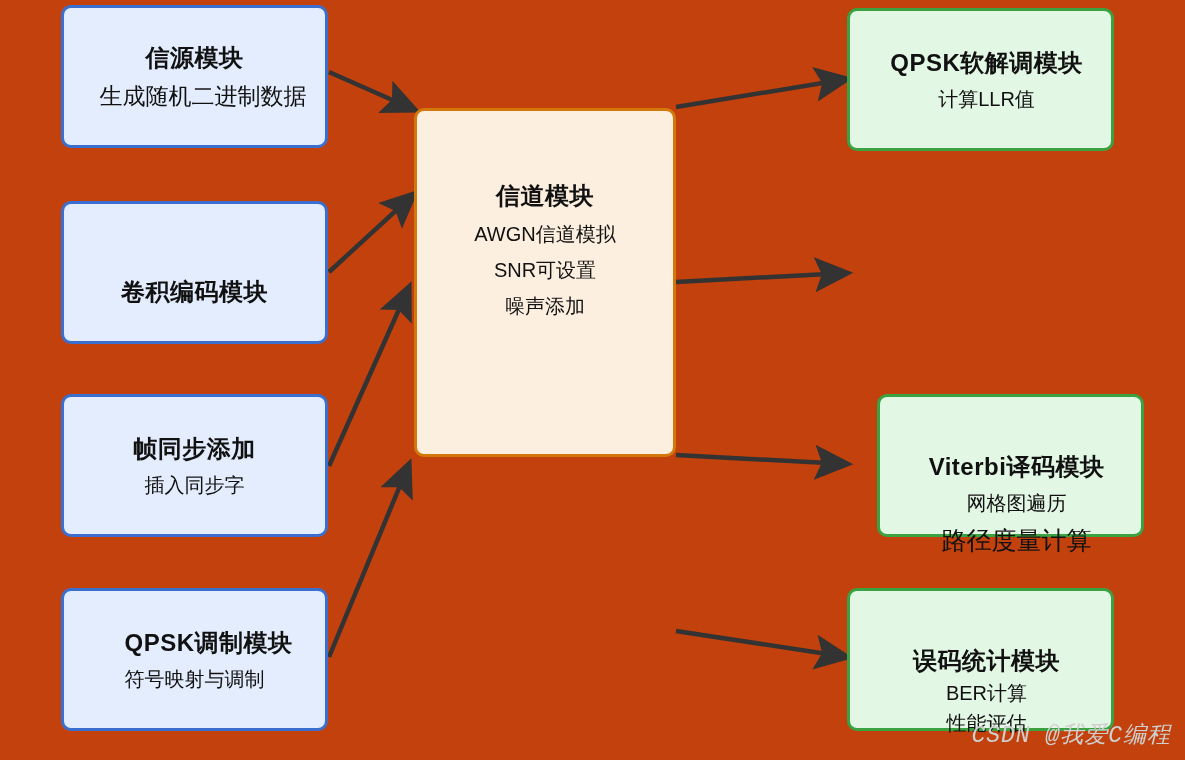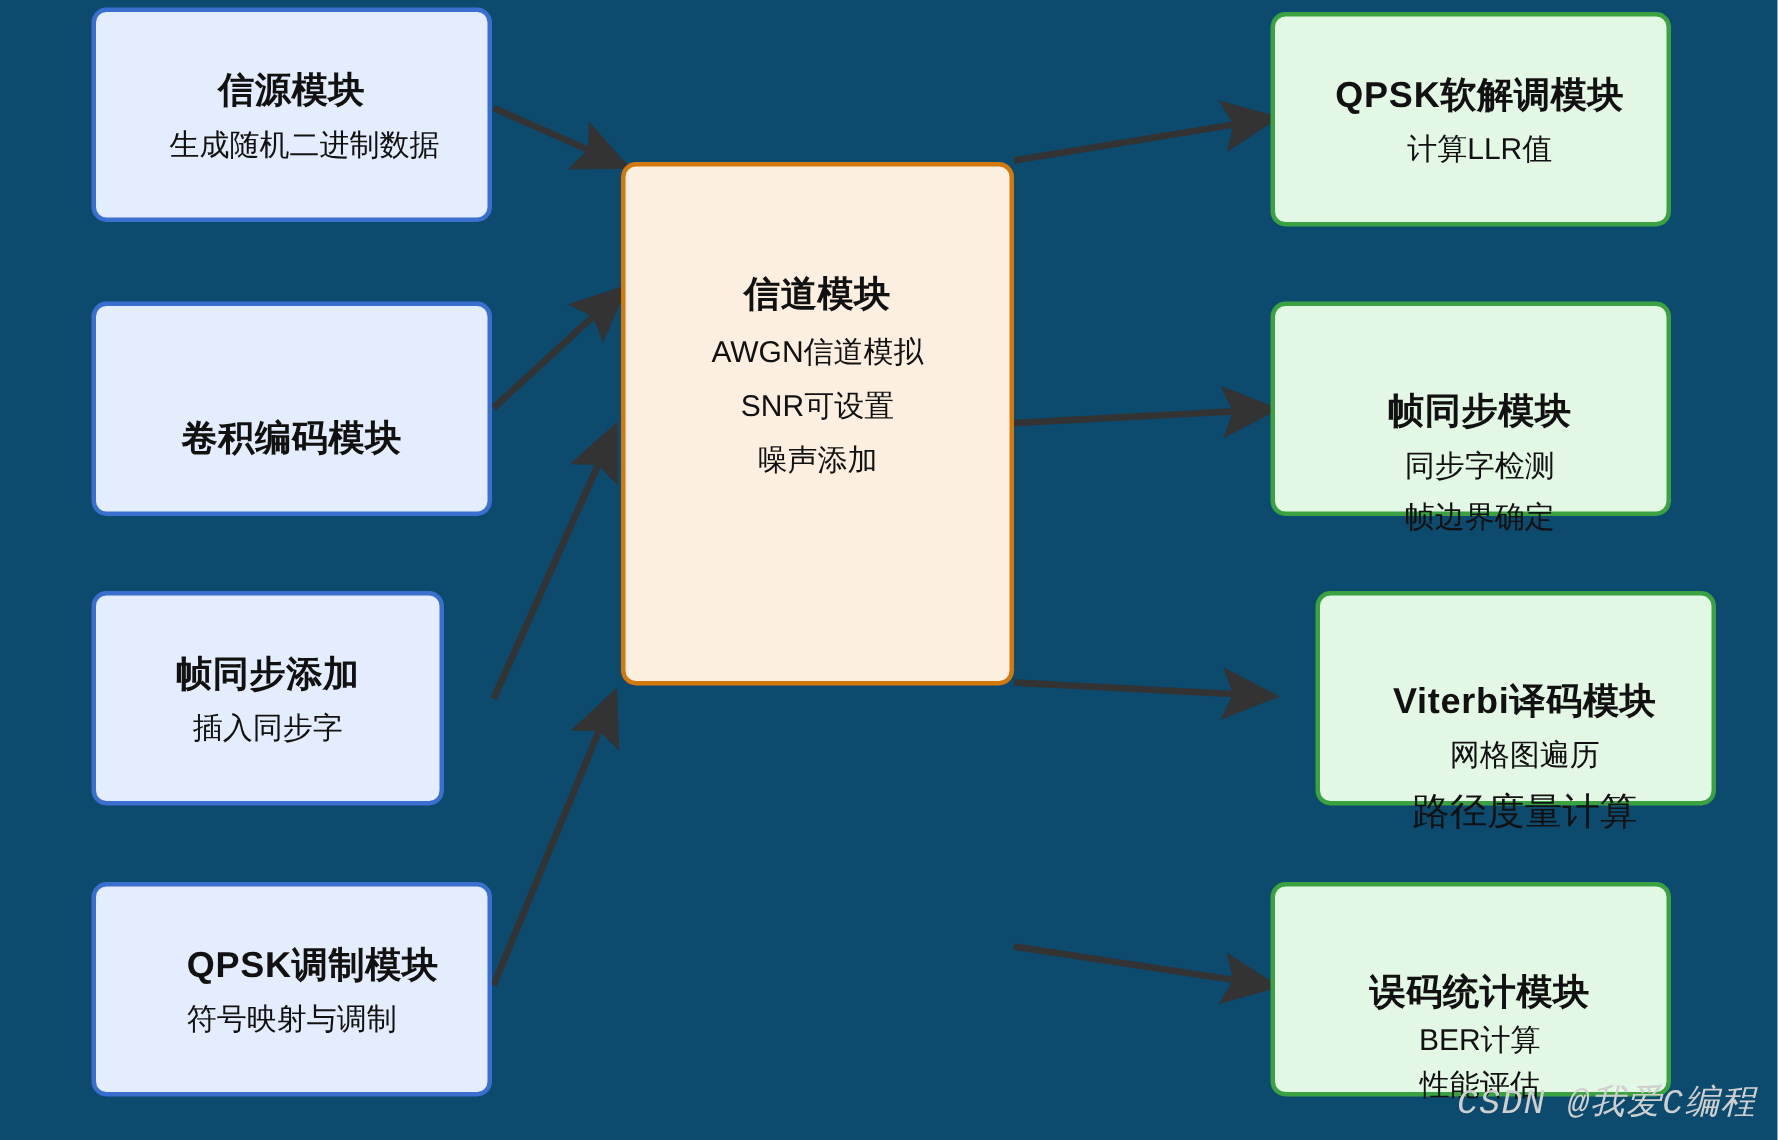--- a/index.html
+++ b/index.html
@@ -4,21 +4,21 @@
 <style>
   html, body {
     margin: 0;
     padding: 0;
     background: #f4f4f4;
   }
   #canvas {
     position: relative;
     width: 1185px;
     height: 760px;
-    background: #0c4a6e;
+    background: #c2410c;
     overflow: hidden;
     font-family: "Liberation Sans", "DejaVu Sans", sans-serif;
   }
   .node {
     position: absolute;
     box-sizing: border-box;
     border-radius: 10px;
     display: flex;
     flex-direction: column;
     align-items: center;
@@ -89,28 +89,28 @@
     <line x1="329" y1="657" x2="409" y2="464" stroke="#333333" stroke-width="4.5" marker-end="url(#ah)"></line>
 
     <line x1="676" y1="107" x2="847" y2="79" stroke="#333333" stroke-width="4.5" marker-end="url(#ah)"></line>
     <line x1="676" y1="282" x2="847" y2="273" stroke="#333333" stroke-width="4.5" marker-end="url(#ah)"></line>
     <line x1="676" y1="455" x2="847" y2="464" stroke="#333333" stroke-width="4.5" marker-end="url(#ah)"></line>
     <line x1="676" y1="631" x2="847" y2="657" stroke="#333333" stroke-width="4.5" marker-end="url(#ah)"></line>
   </svg>
 
   <div class="node blue" style="left:61px; top:5px; width:267px; height:143px; justify-content:center; gap:7px;">
     <div class="title" style="font-size:24px;">信源模块</div>
-    <div class="sub" style="font-size:20px;margin-left:17px;">生成随机二进制数据</div>
+    <div class="sub" style="font-size:23px;margin-left:17px;">生成随机二进制数据</div>
   </div>
 
   <div class="node blue" style="left:61px; top:201px; width:267px; height:143px; justify-content:center;">
     <div class="title" style="font-size:24px;margin-top:38px;">卷积编码模块</div>
   </div>
 
-  <div class="node blue" style="left:61px; top:394px; width:235px; height:143px; justify-content:center; gap:7px;">
+  <div class="node blue" style="left:61px; top:394px; width:267px; height:143px; justify-content:center; gap:7px;">
     <div class="title" style="font-size:24px;">帧同步添加</div>
     <div class="sub" style="font-size:20px;">插入同步字</div>
   </div>
 
   <div class="node blue" style="left:61px; top:588px; width:267px; height:143px; justify-content:center; gap:7px;">
     <div class="title" style="font-size:24px;margin-left:28px;">QPSK调制模块</div>
     <div class="sub" style="font-size:20px;">符号映射与调制</div>
   </div>
 
   <div class="node orange" style="left:414px; top:108px; width:262px; height:349px; justify-content:flex-start; padding-top:53px; gap:9px;">
@@ -118,25 +118,20 @@
     <div class="sub" style="font-size:20px;">AWGN信道模拟</div>
     <div class="sub" style="font-size:20px;">SNR可设置</div>
     <div class="sub" style="font-size:20px;">噪声添加</div>
   </div>
 
   <div class="node green" style="left:847px; top:8px; width:267px; height:143px; justify-content:center; gap:7px;">
     <div class="title" style="font-size:24px;">QPSK软解调模块</div>
     <div class="sub" style="font-size:20px;">计算LLR值</div>
   </div>
 
-  <div class="node green" style="left:847px; top:201px; width:267px; height:143px; justify-content:flex-start; padding-top:54px; gap:7px;">
-    <div class="title" style="font-size:24px;">帧同步模块</div>
-    <div class="sub" style="font-size:20px;">同步字检测</div>
-    <div class="sub" style="font-size:20px;">帧边界确定</div>
-  </div>
 
   <div class="node green" style="left:847px; top:394px; width:267px; height:143px; justify-content:flex-start; padding-top:54px; gap:7px;margin-left:30px;">
     <div class="title" style="font-size:24px;">Viterbi译码模块</div>
     <div class="sub" style="font-size:20px;">网格图遍历</div>
     <div class="sub" style="font-size:25px;">路径度量计算</div>
   </div>
 
   <div class="node green" style="left:847px; top:588px; width:267px; height:143px; justify-content:flex-start; padding-top:54px; gap:3px;">
     <div class="title" style="font-size:24px;">误码统计模块</div>
     <div class="sub" style="font-size:20px;">BER计算</div>

